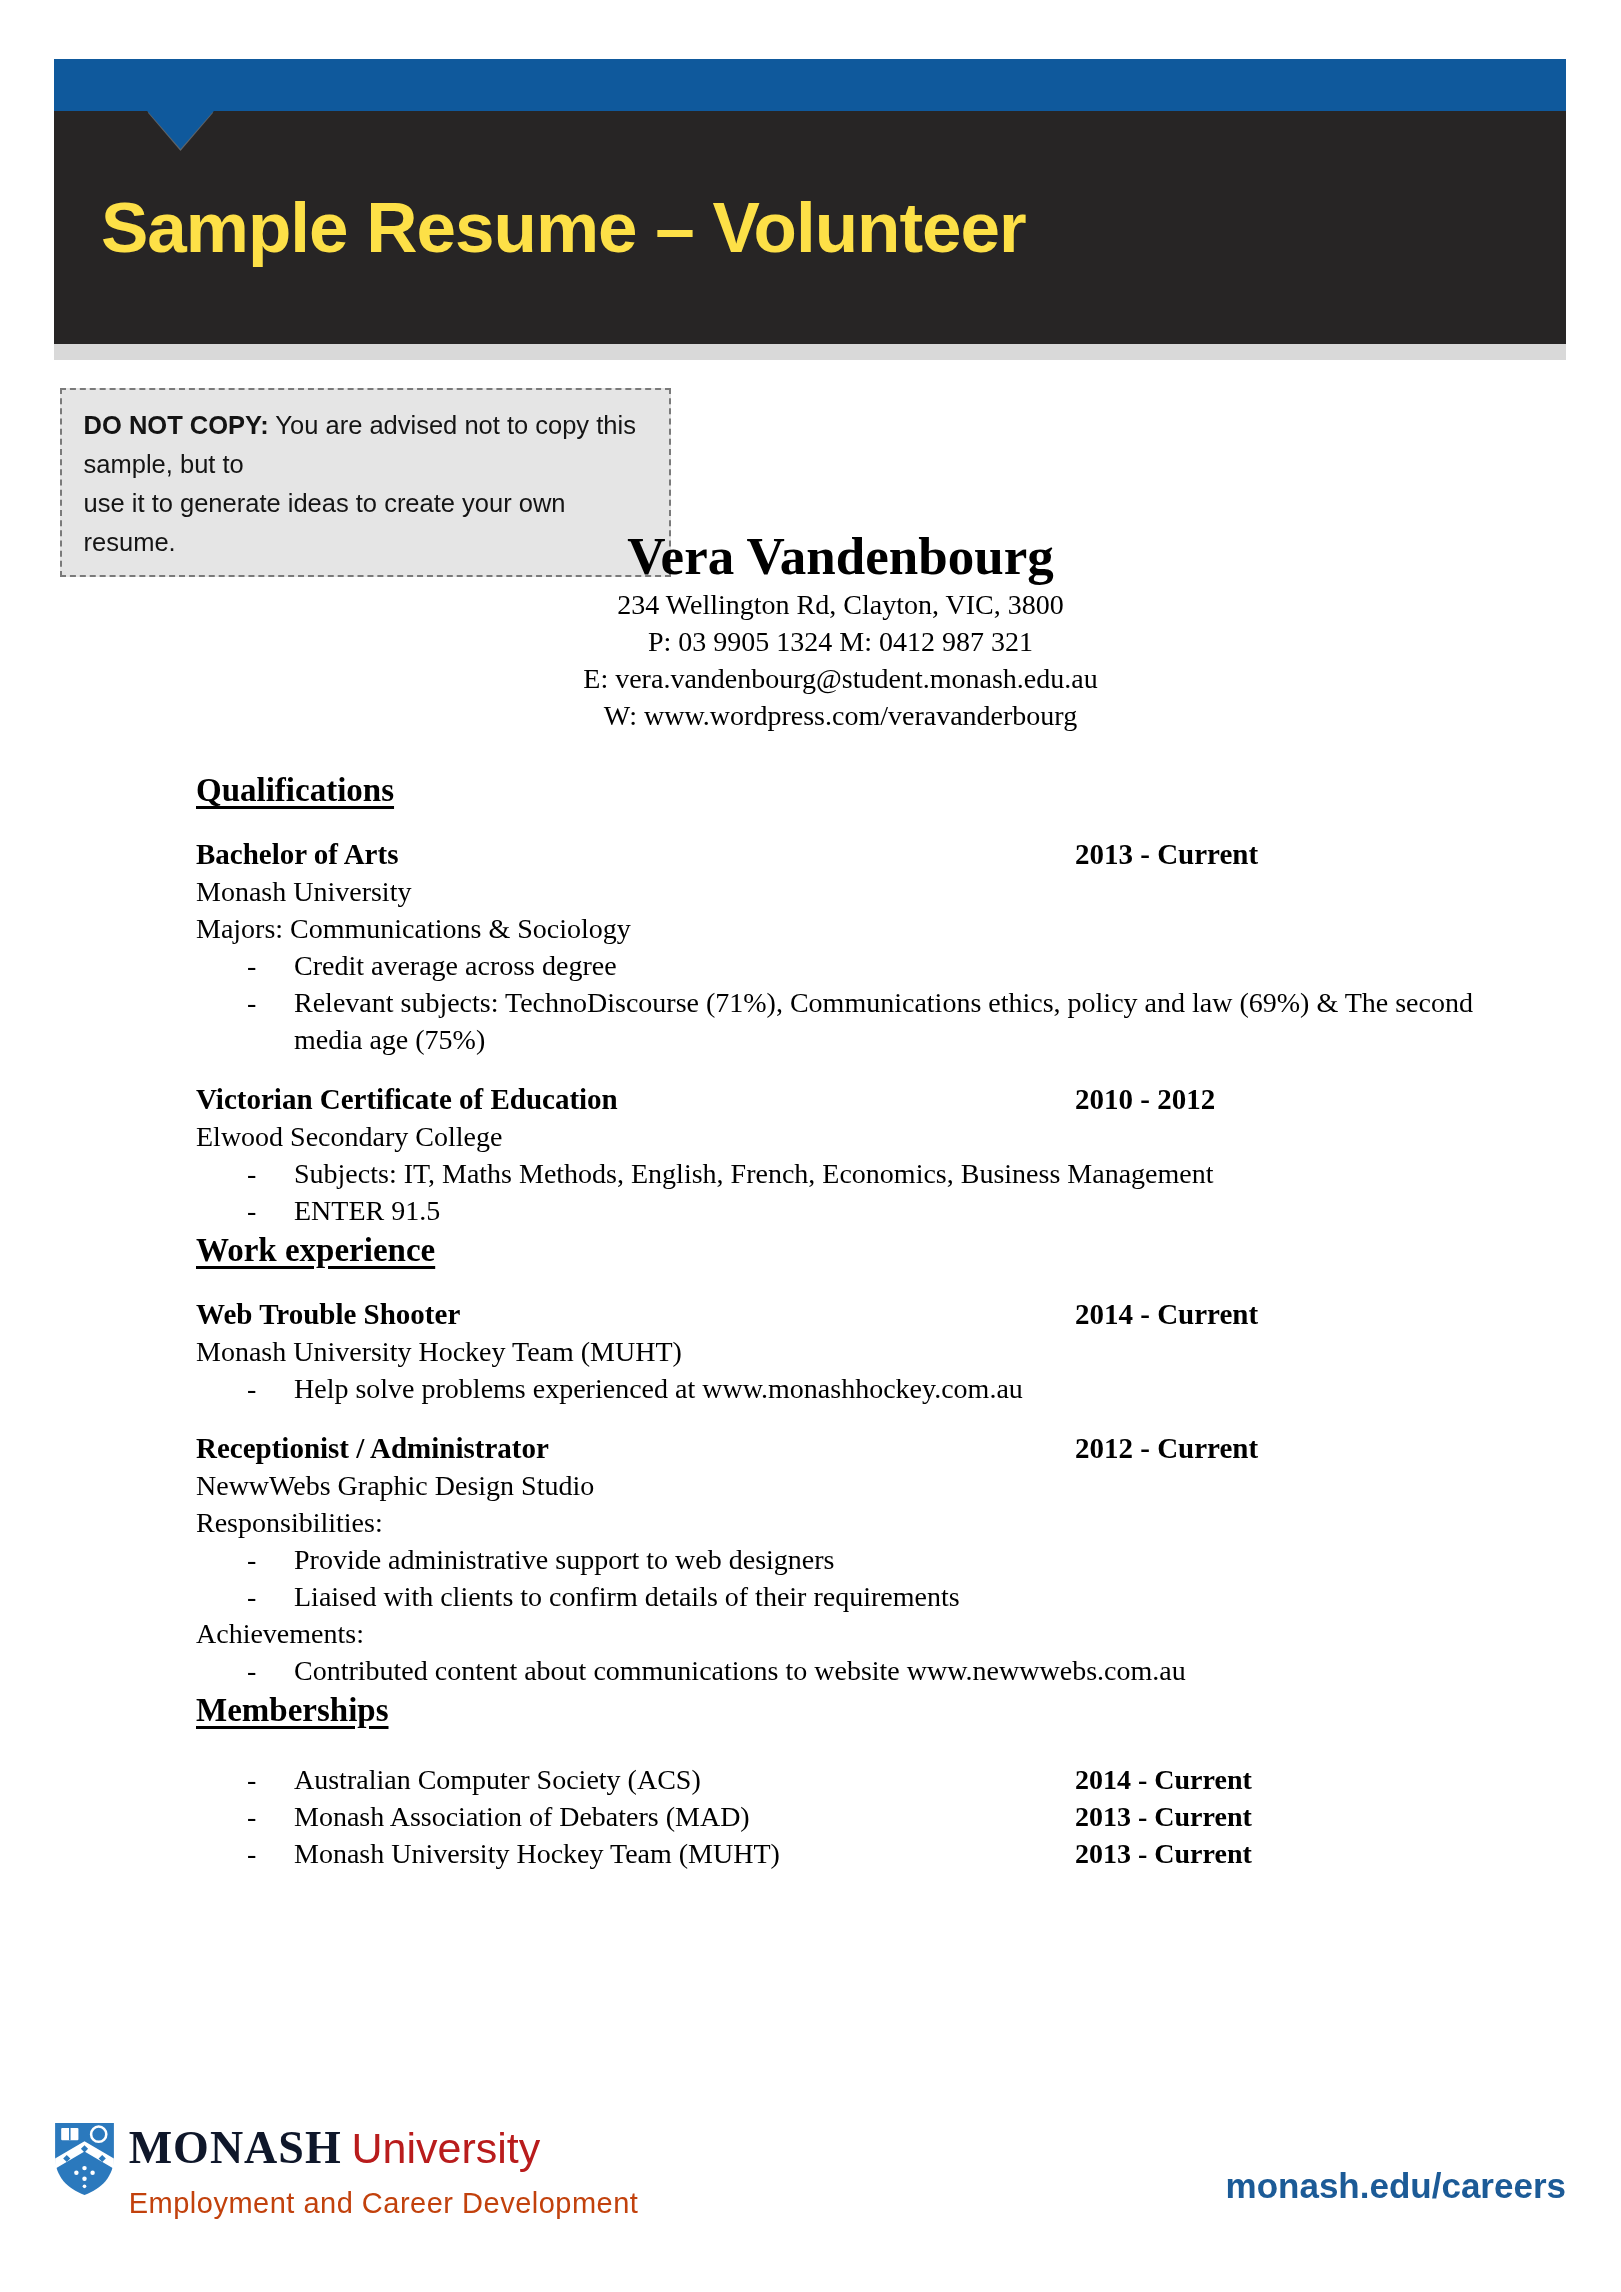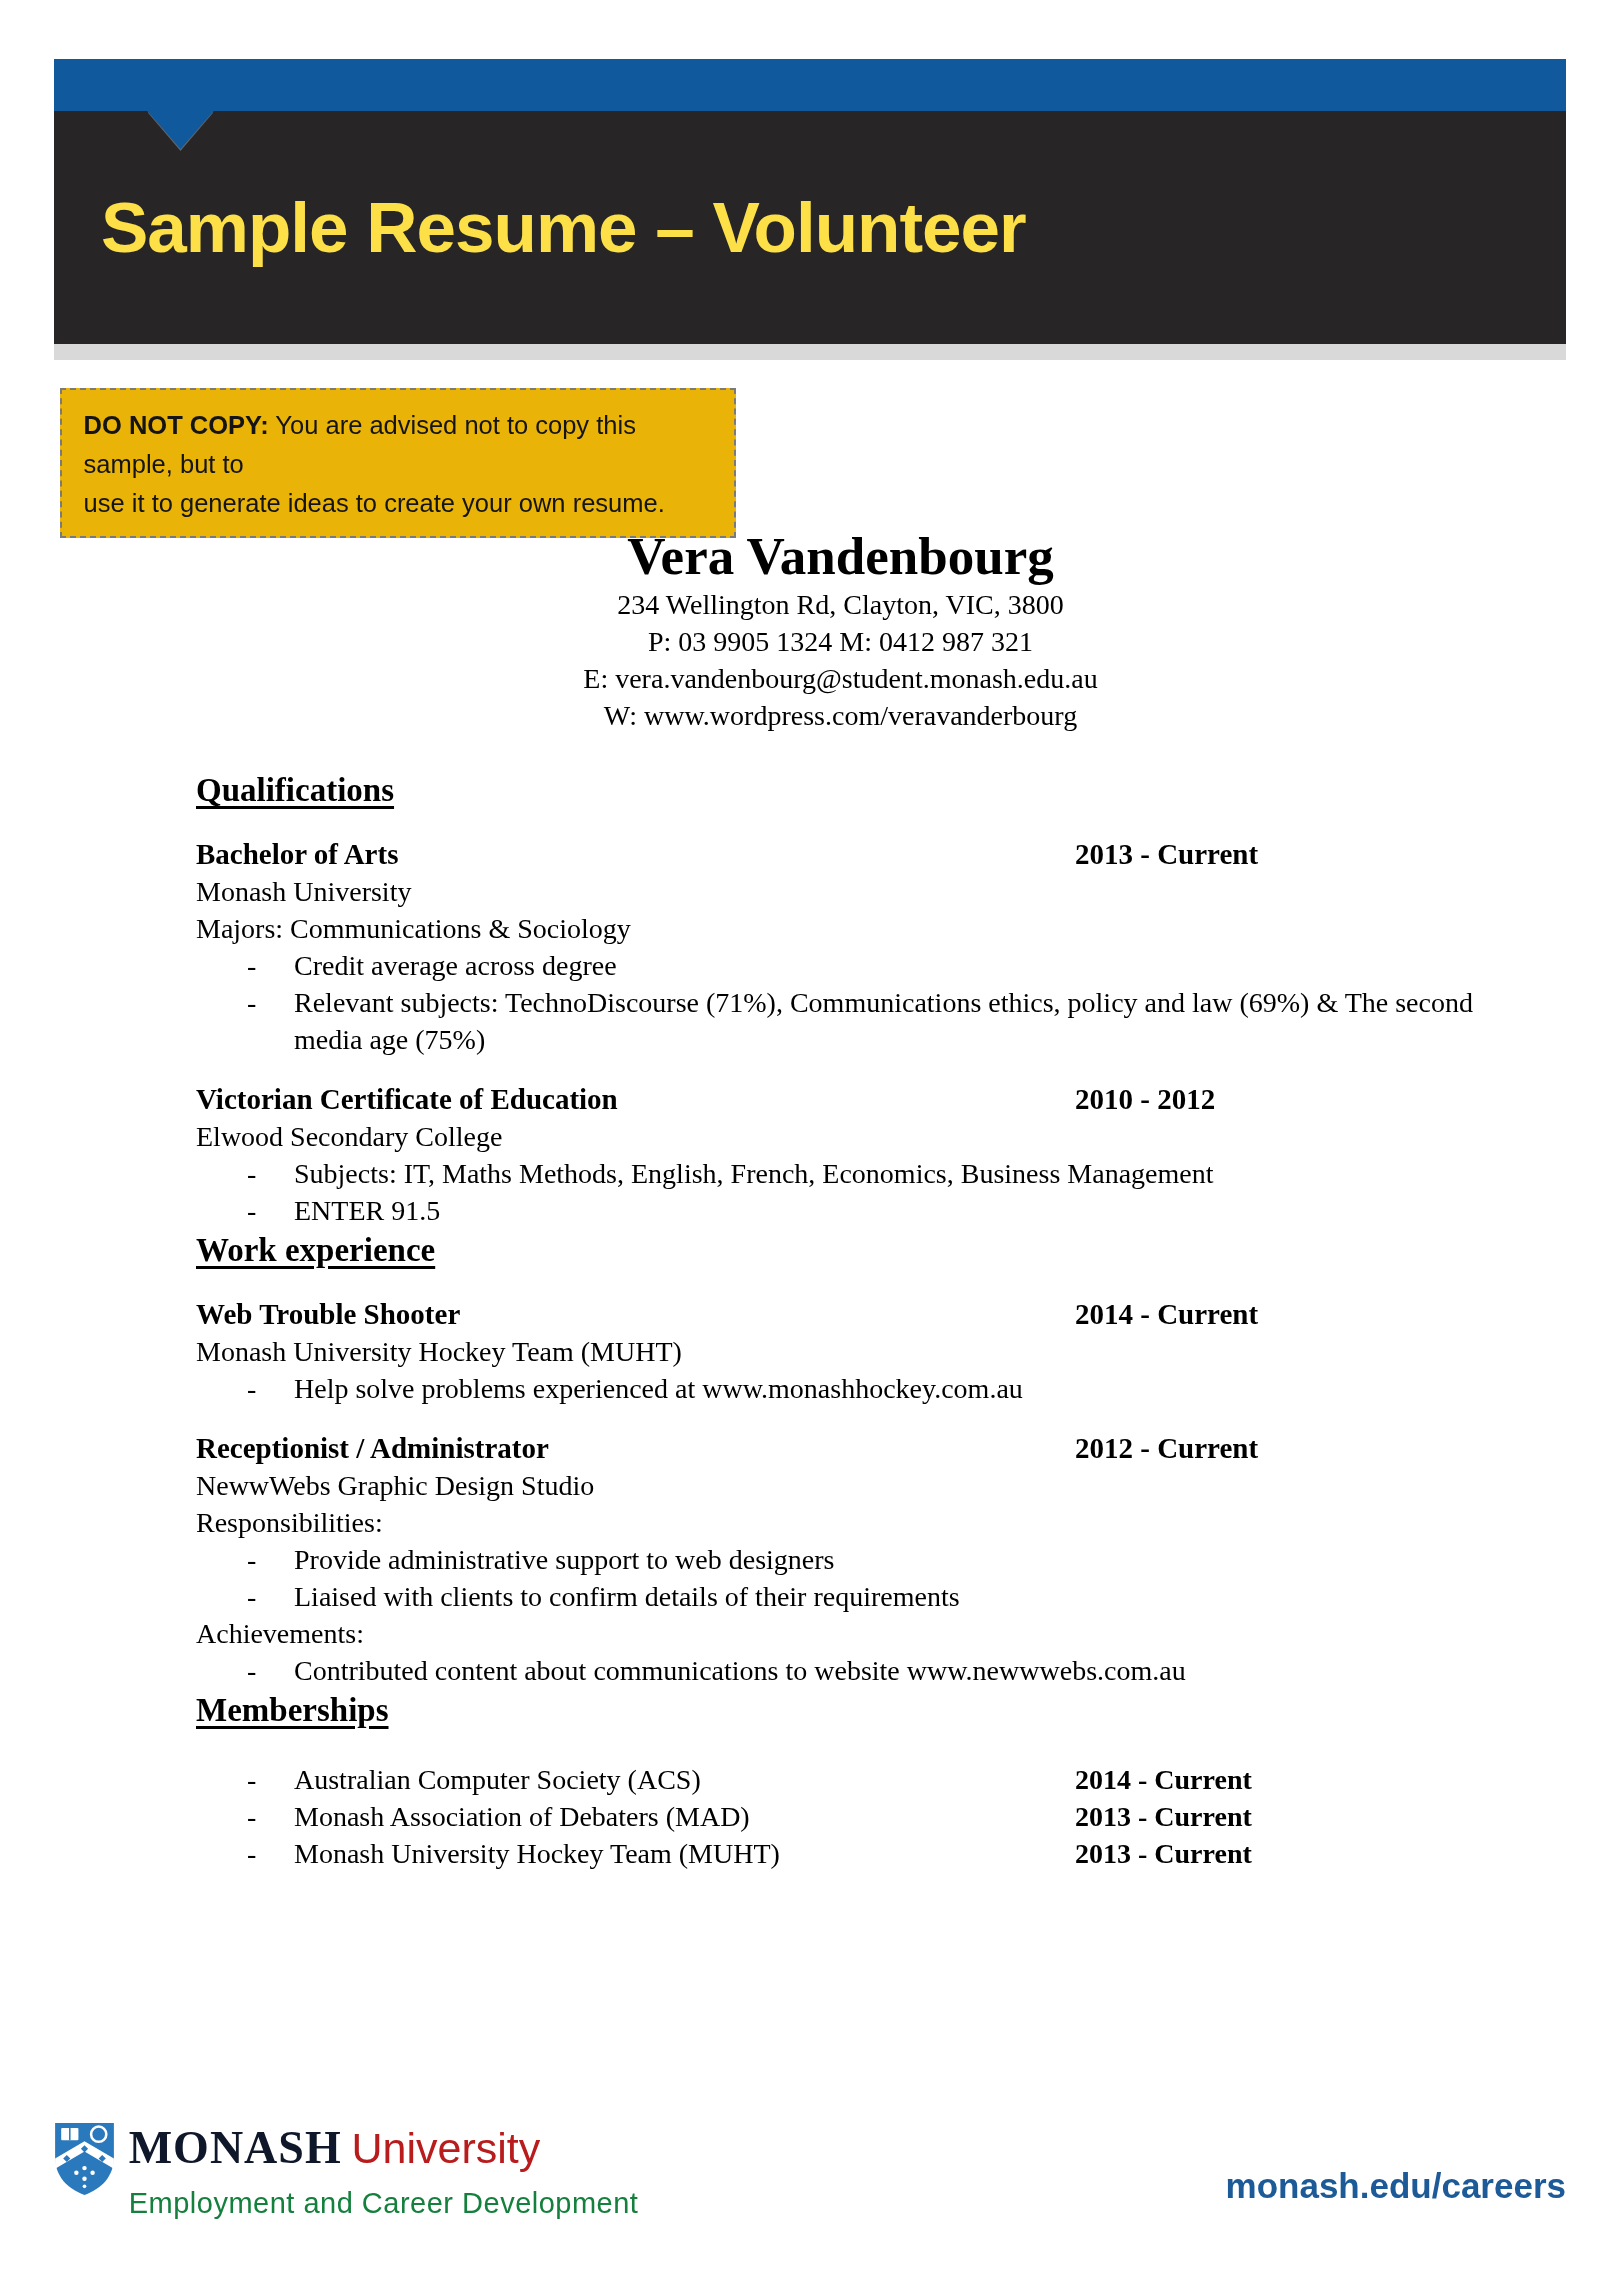--- a/index.html
+++ b/index.html
@@ -14,22 +14,22 @@
   .header-dark { height:233px; background:#272525; display:flex; align-items:center; position:relative; }
   .header-title {
     color:#fde047; font-family:"Liberation Sans", sans-serif; font-weight:bold;
     font-size:71px; padding-left:47px; letter-spacing:-1px; white-space:nowrap;
   }
   .header-shadow { height:15.7px; background:#d9d9d9; }
   .header-notch { position:absolute; left:93px; top:52px; width:67px; height:40px; }
 
   
   .notice {
-    position:absolute; left:60px; top:388px; width:676px; box-sizing:border-box;
-    background:#eab308; border:2.9px dashed #7a7a7a; padding:15.7px 21.6px 13.7px 21.6px;
+    position:absolute; left:60px; top:388px; width:611px; box-sizing:border-box;
+    background:#e5e5e5; border:2.9px dashed #7a7a7a; padding:15.7px 21.6px 13.7px 21.6px;
     font-family:"Liberation Sans", sans-serif; font-size:25.5px; line-height:39px; color:#141414;
   }
   .notice b { font-weight:bold; }
 
   
   .content { position:absolute; left:196px; top:527px; width:1289px; }
 
   .contact { text-align:center; }
   .contact-name { font-size:53px; font-weight:bold; line-height:59px; }
   .contact-line { font-size:28px; line-height:37px; }
@@ -56,21 +56,21 @@
   .logo-row1 { white-space:nowrap; line-height:51px; }
   .logo-monash {
     font-family:"Liberation Serif", serif; font-weight:bold; font-size:46px;
     color:#0f172a; letter-spacing:1px;
   }
   .logo-university {
     font-family:"Liberation Sans", sans-serif; font-weight:normal; font-size:43px;
     color:#b91c1c; margin-left:9.8px;
   }
   .logo-tagline {
-    font-family:"Liberation Sans", sans-serif; font-size:29px; color:#15803d;
+    font-family:"Liberation Sans", sans-serif; font-size:29px; color:#c2410c;
     margin-top:3.9px; letter-spacing:0.5px;
   }
   .footer-link {
     position:absolute; right:55px; top:2166px; font-family:"Liberation Sans", sans-serif;
     font-weight:bold; font-size:35px; color:#1c5b97; white-space:nowrap;margin-left:40px;
   }
 </style>
 </head>
 <body>
 

